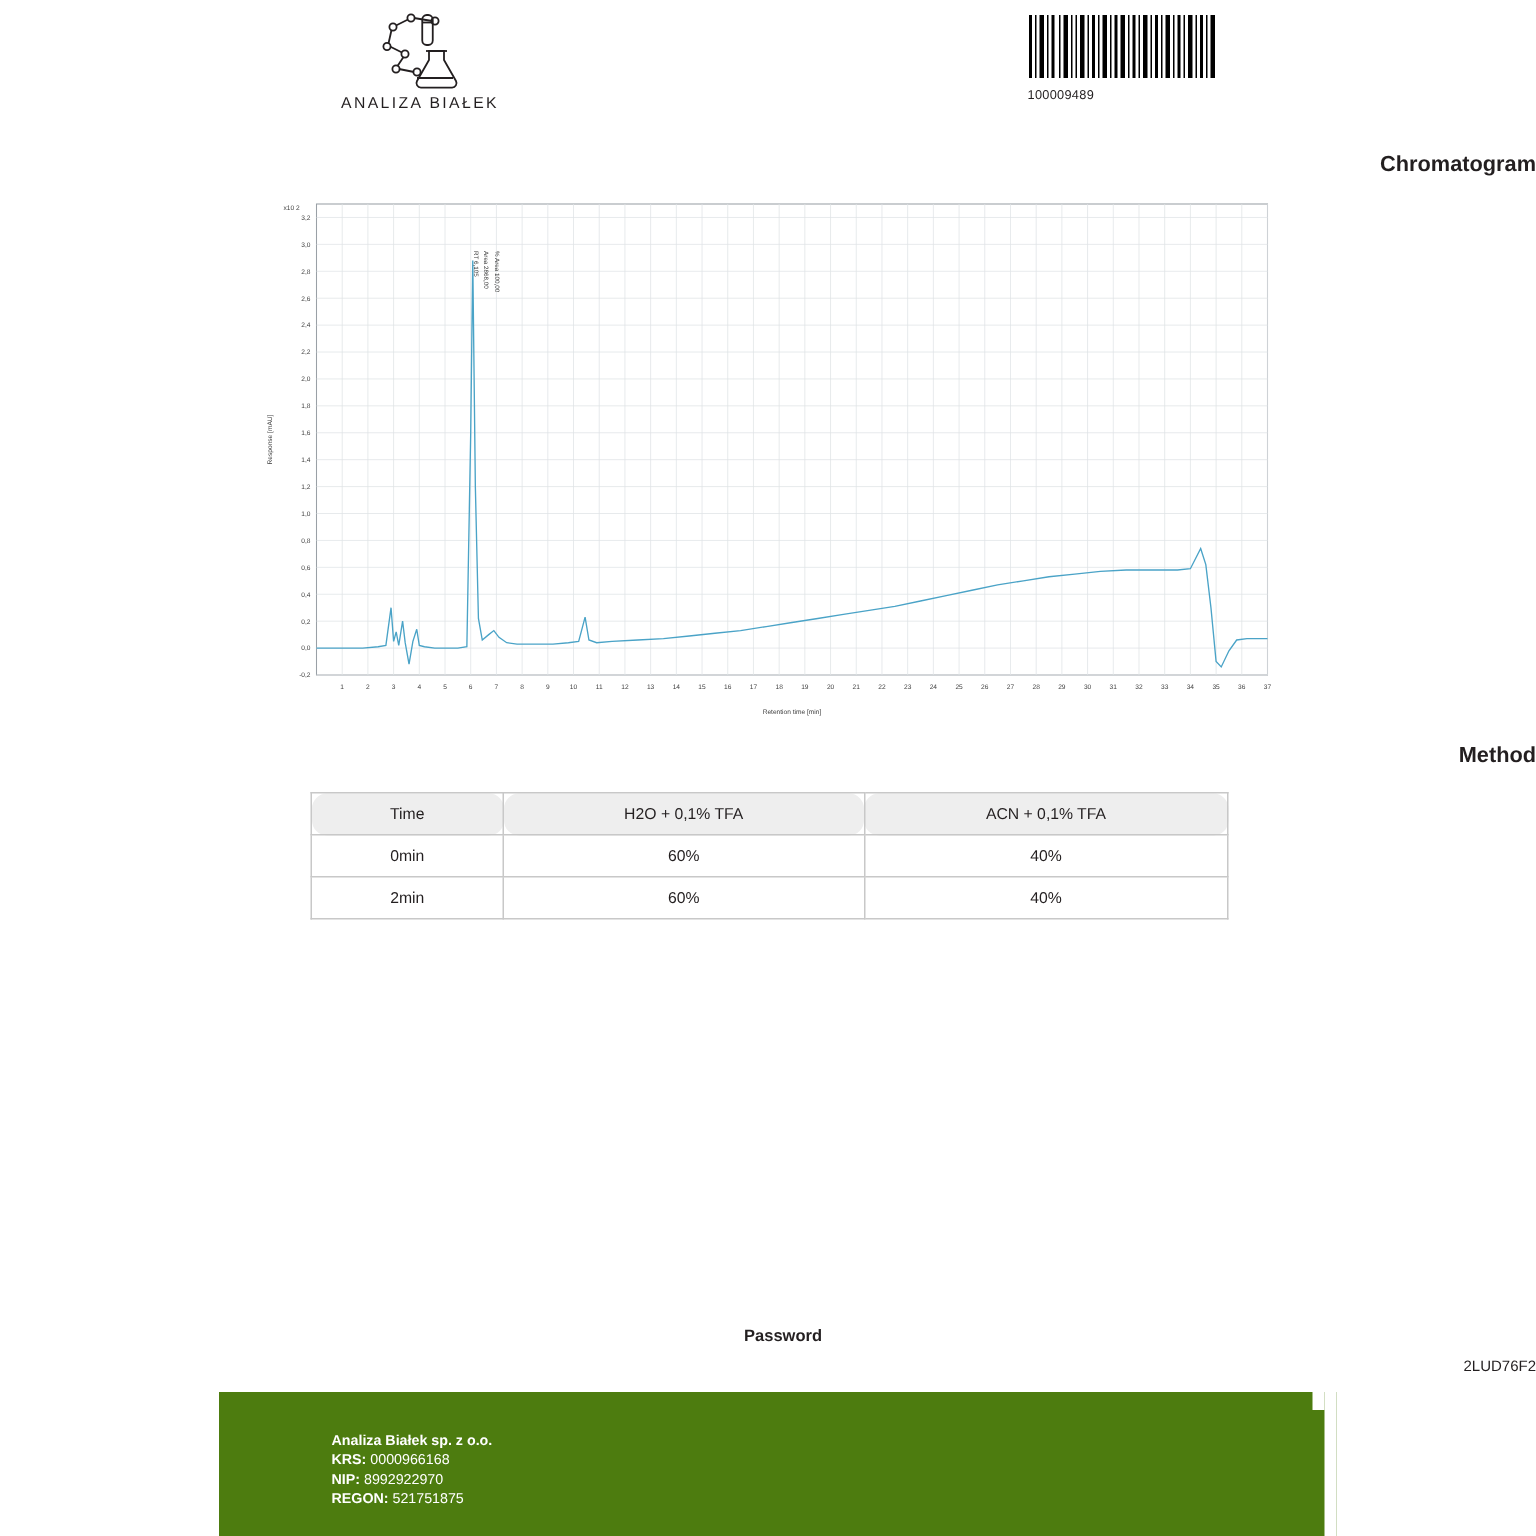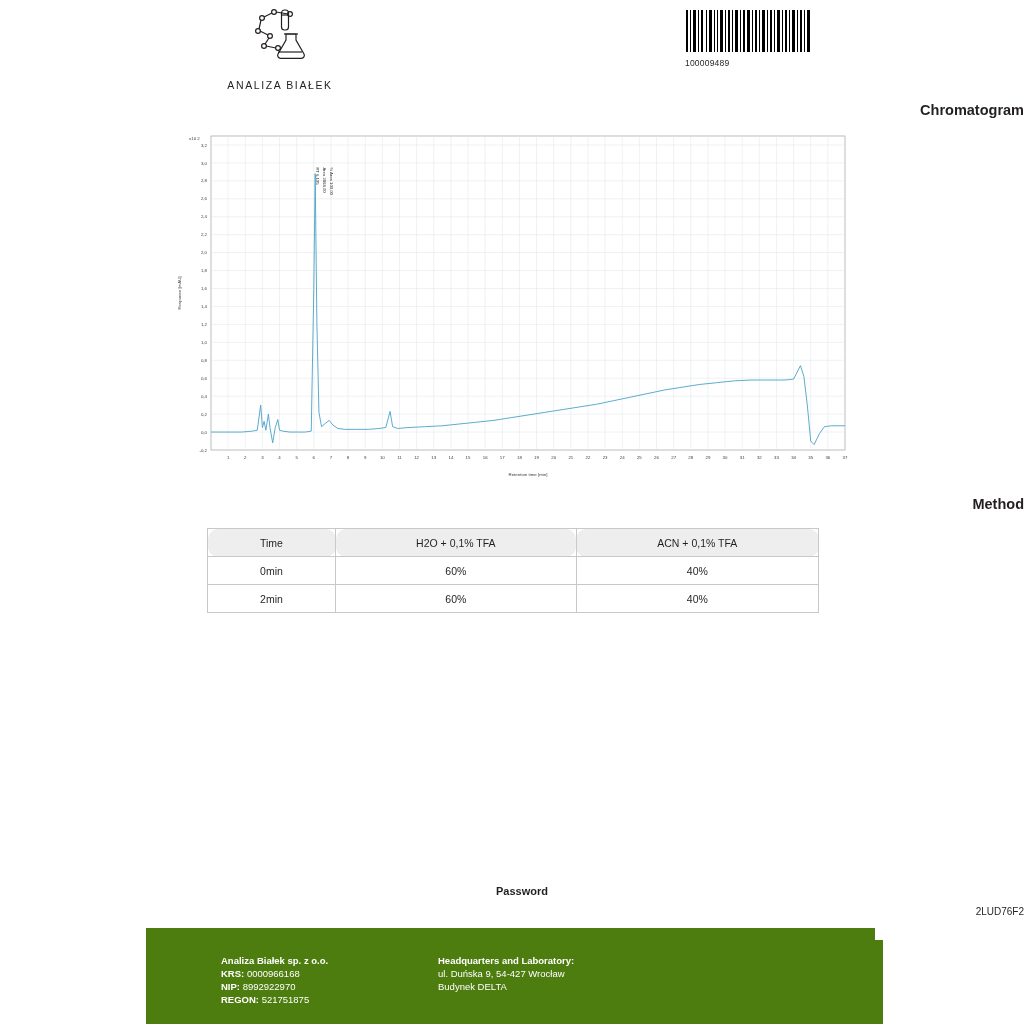--- a/index.html
+++ b/index.html
@@ -22,21 +22,21 @@
   }
   .logo-block {
     position: absolute;
     left: 210px;
     top: 8px;
     width: 140px;
     text-align: center;
   }
   .logo-mark { height: 52px; display: flex; align-items: center; justify-content: center; }
   .logo-text {
-    margin-top: 19px;
+    margin-top: 3px;
     font-size: 10.5px;
     letter-spacing: 1.6px;
     color: #231f20;
   }
   .barcode-block {
     position: absolute;
     left: 685px;
     top: 10px;
     width: 128px;
     text-align: left;
@@ -375,23 +375,18 @@
     <div class="fcol fcol-1">
       <div><b>Analiza Białek sp. z o.o.</b></div>
       <div class="kv"><b>KRS:</b>
         <span>0000966168</span></div>
       <div class="kv"><b>NIP:</b>
         <span>8992922970</span></div>
       <div class="kv"><b>REGON:</b>
         <span>521751875</span></div>
     </div>
 
-    <div class="fcol fcol-2">
-      <div class="f-head">Headquarters and Laboratory:</div>
-      <div>ul. Duńska 9, 54-427 Wrocław</div>
-      <div>Budynek DELTA</div>
-    </div>
 
 
     <div class="footer-notch"></div>
     <div class="footer-notch2"></div>
   </div>
 </div>
 
 </body></html>

